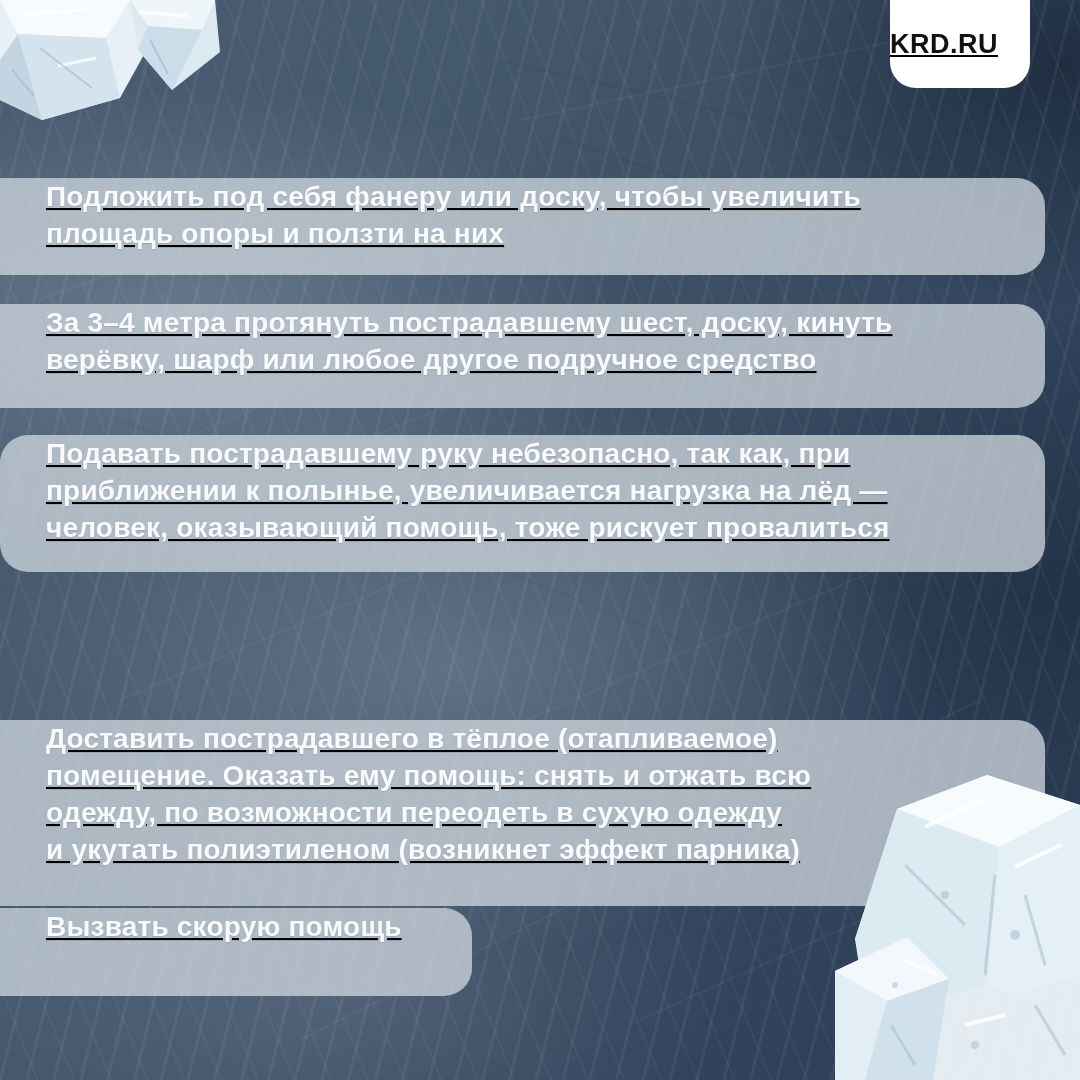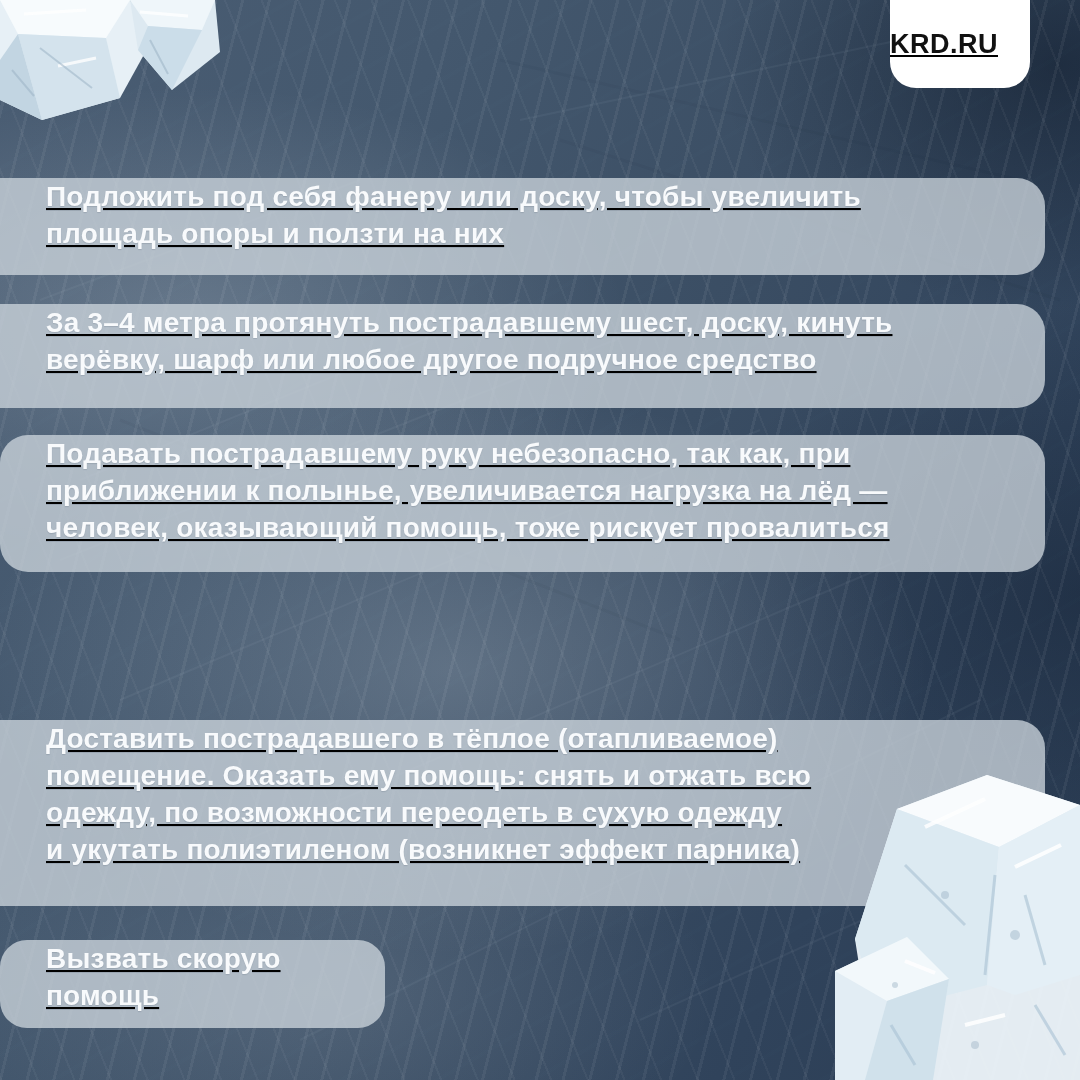--- a/index.html
+++ b/index.html
@@ -52,21 +52,21 @@
     line-height:37px;
     letter-spacing:.2px;
     white-space:pre-line;
     text-shadow:0 1px 1px rgba(40,55,75,0.15);
   }
   .card-1{top:178px;height:97px;}
   .card-2{top:304px;height:104px;}
   .card-3{top:435px;height:137px;border-radius:28px;}
   .card-4{top:598px;height:107px;}
   .card-5{top:708px;height:186px;margin-top:12px;}
-  .card-6{top:940px;height:88px;width:385px;border-radius:27px;}
+  .card-6{top:908px;height:88px;width:472px;}
   .logo{
     position:absolute;top:0;left:890px;width:140px;height:88px;
     background:var(--logo-bg,#ffffff);
     border-radius:0 0 26px 26px;
     display:flex;align-items:center;justify-content:flex-start;
     z-index:5;
     text-decoration:underline;
   }
   .logo-text{
     color:var(--logo-text-color,#111);

